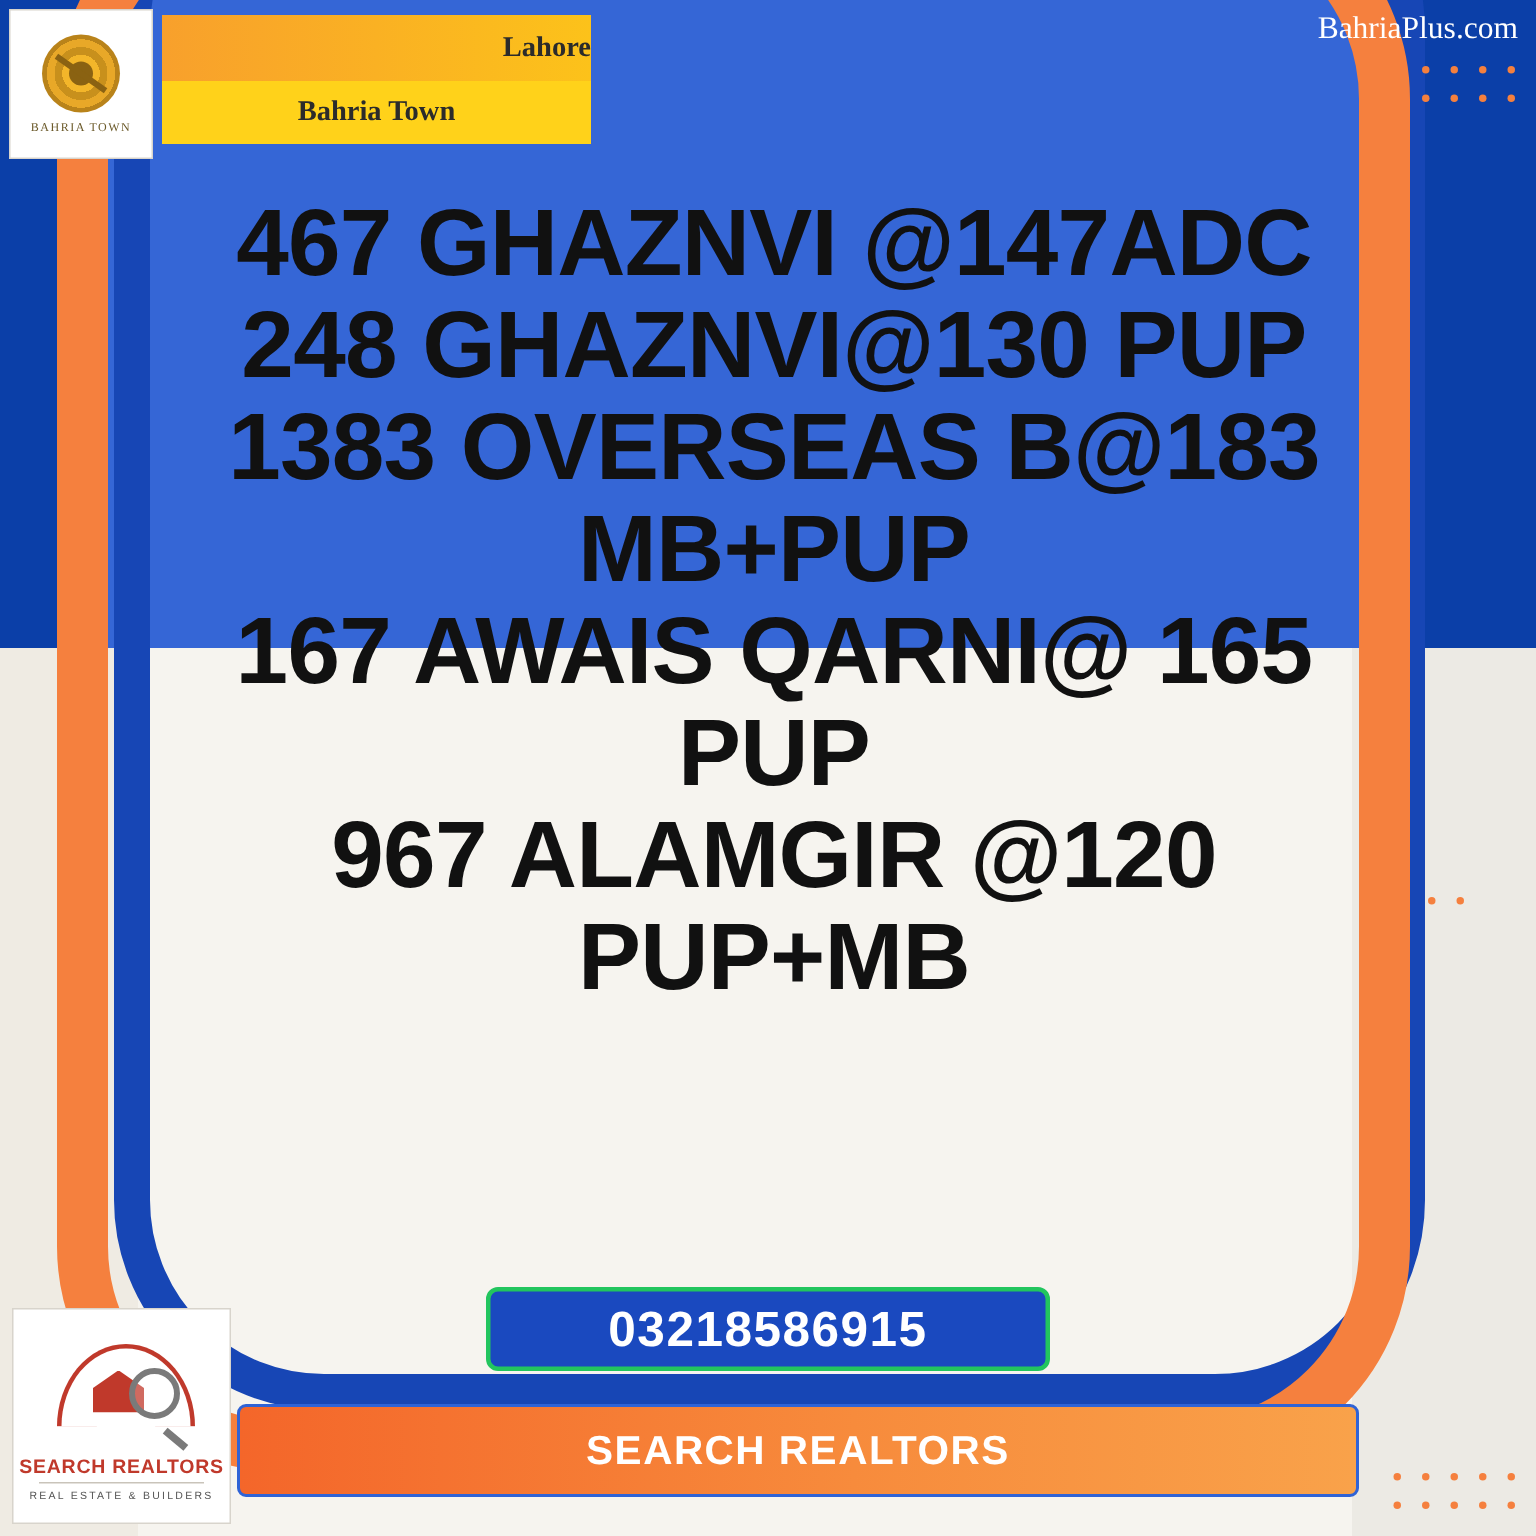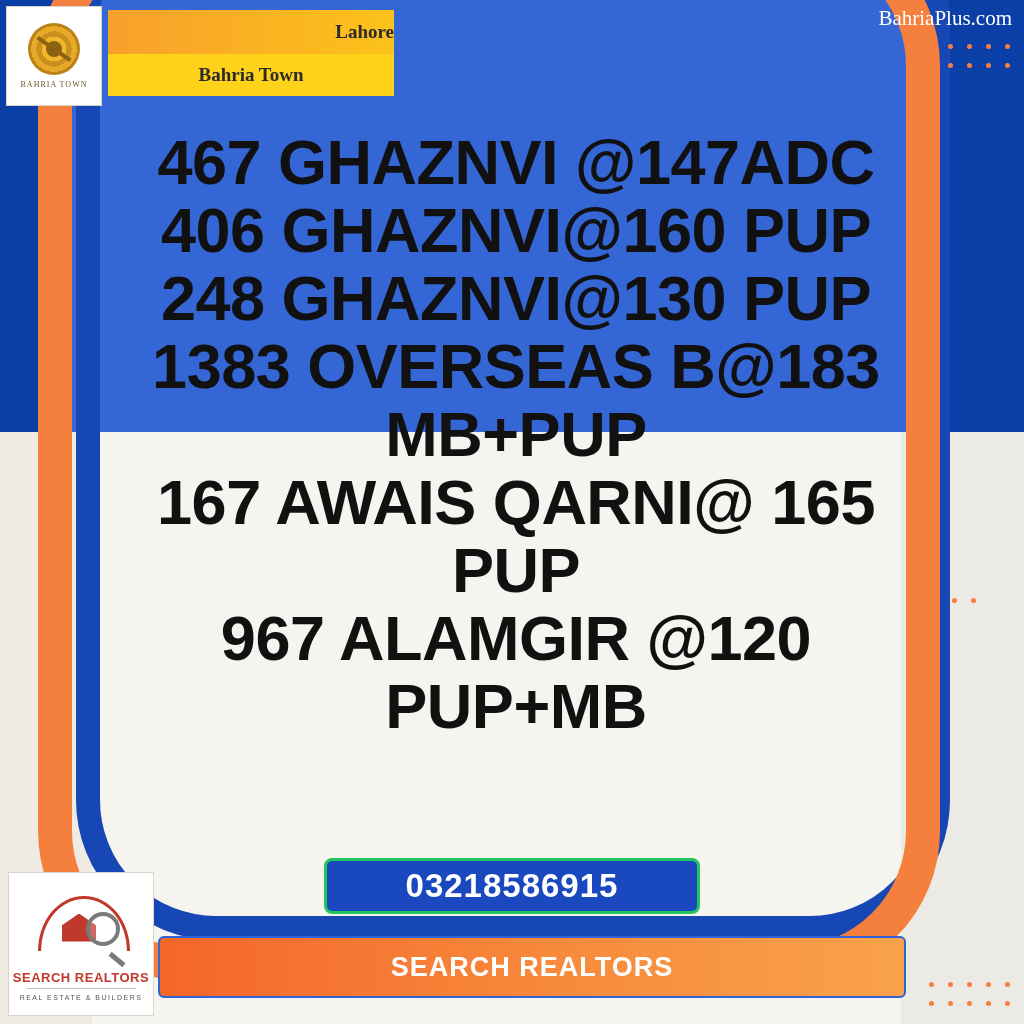--- a/index.html
+++ b/index.html
@@ -358,21 +358,20 @@
     <span>Lahore</span>
   </div>
   <div class="tag-society">
     <span>Bahria Town</span>
   </div>
 
   <div class="site-name">BahriaPlus.com</div>
 
   <div class="listings">
     <div class="listing-line">467 GHAZNVI @147ADC</div>
-    <div class="listing-line">406 GHAZNVI@160 PUP</div>
     <div class="listing-line">248 GHAZNVI@130 PUP</div>
     <div class="listing-line">1383 OVERSEAS B@183 MB+PUP</div>
     <div class="listing-line">167 AWAIS QARNI@ 165 PUP</div>
     <div class="listing-line">967 ALAMGIR @120 PUP+MB</div>
   </div>
 
   <div class="phone-badge">
     <span>03218586915</span>
   </div>
 

